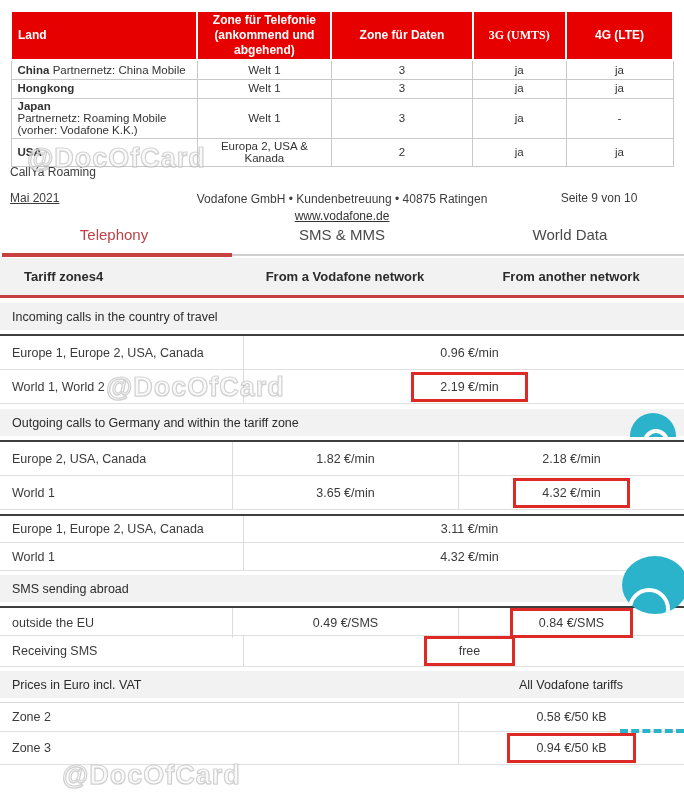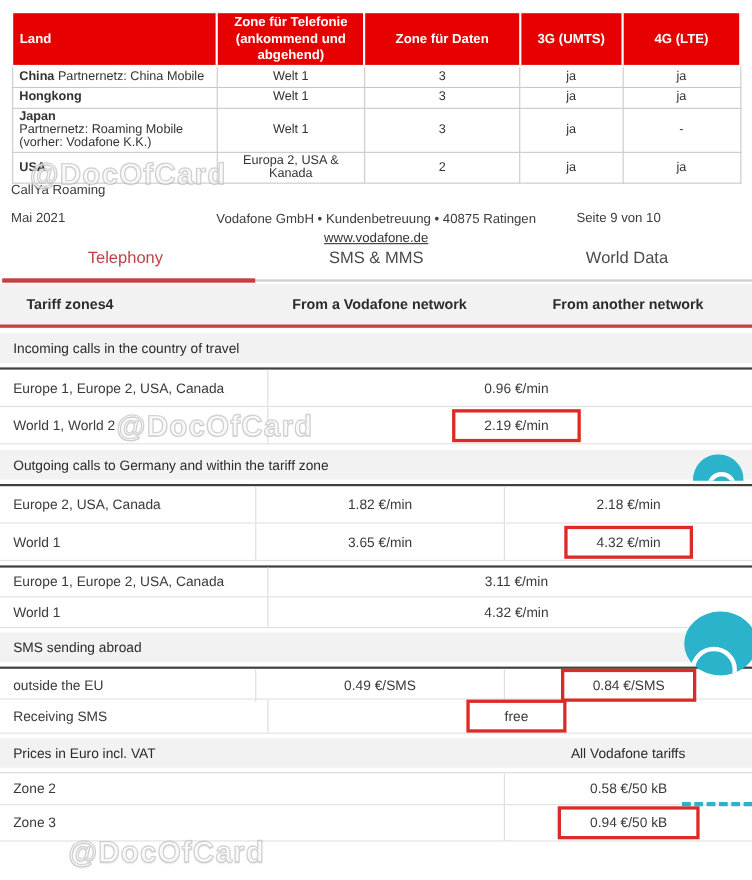--- a/index.html
+++ b/index.html
@@ -16,23 +16,23 @@
   .ctable td { border:1px solid #c9c9c9; vertical-align:middle; text-align:center;
     padding:1px 4px; line-height:1.08; }
   .ctable td.land { text-align:left; padding-left:6px; }
   .r1 td { height:19px; } .r2 td { height:19px; } .r3 td { height:37px; } .r4 td { height:19px; }
   .cname { font-weight:bold; }
 
   
   .doc-footer { position:absolute; left:10px; top:165px; width:664px; font-size:12px; color:#3d3d3d; }
   .product { margin-bottom:12px; }
   .foot-line { display:flex; align-items:flex-start; }
-  .foot-left { width:150px; }
+  .foot-left { width:150px;text-decoration:underline; }
   .foot-center { flex:1; text-align:center; line-height:1.45; }
-  .foot-right { width:150px; text-align:left; }
+  .foot-right { width:150px; text-align:center; }
   .site-link { text-decoration:underline; color:#333; display:inline-block; }
 
   
   .tabs { position:absolute; left:0; top:222px; width:684px; }
   .tab-row { display:flex; }
   .tab { width:228px; text-align:center; font-size:15px; color:#4a4a4a; padding:4px 0 10px; cursor:pointer; }
   .tab.active { color:#bd4146; }
   .tab-underline { position:relative; height:5px; }
   .tab-underline .gray { position:absolute; left:230px; right:0; top:1px; height:2px; background:#cfcfcf; }
   .tab-underline .red  { position:absolute; left:2px; width:230px; top:0; height:4px; background:#c5403f; }
@@ -86,21 +86,21 @@
 </style>
 </head>
 <body>
 
 <table class="ctable">
   <tbody>
       <tr>
     <th class="land" style="width:193px;">Land</th>
     <th style="width:137px;">Zone für Telefonie (ankommend und abgehend)</th>
     <th style="width:147px;">Zone für Daten</th>
-    <th style="width:96px;">3G (UMTS)</th>
+    <th style="width:96px;font-family:Liberation Serif, serif;">3G (UMTS)</th>
     <th style="width:111px;">4G (LTE)</th>
   </tr>
   <tr class="r1">
     <td class="land"><span class="cname">China</span> <span>Partnernetz: China Mobile</span></td>
     <td>Welt 1</td>
     <td>3</td>
     <td>ja</td>
     <td>ja</td>
   </tr>
   <tr class="r2">

